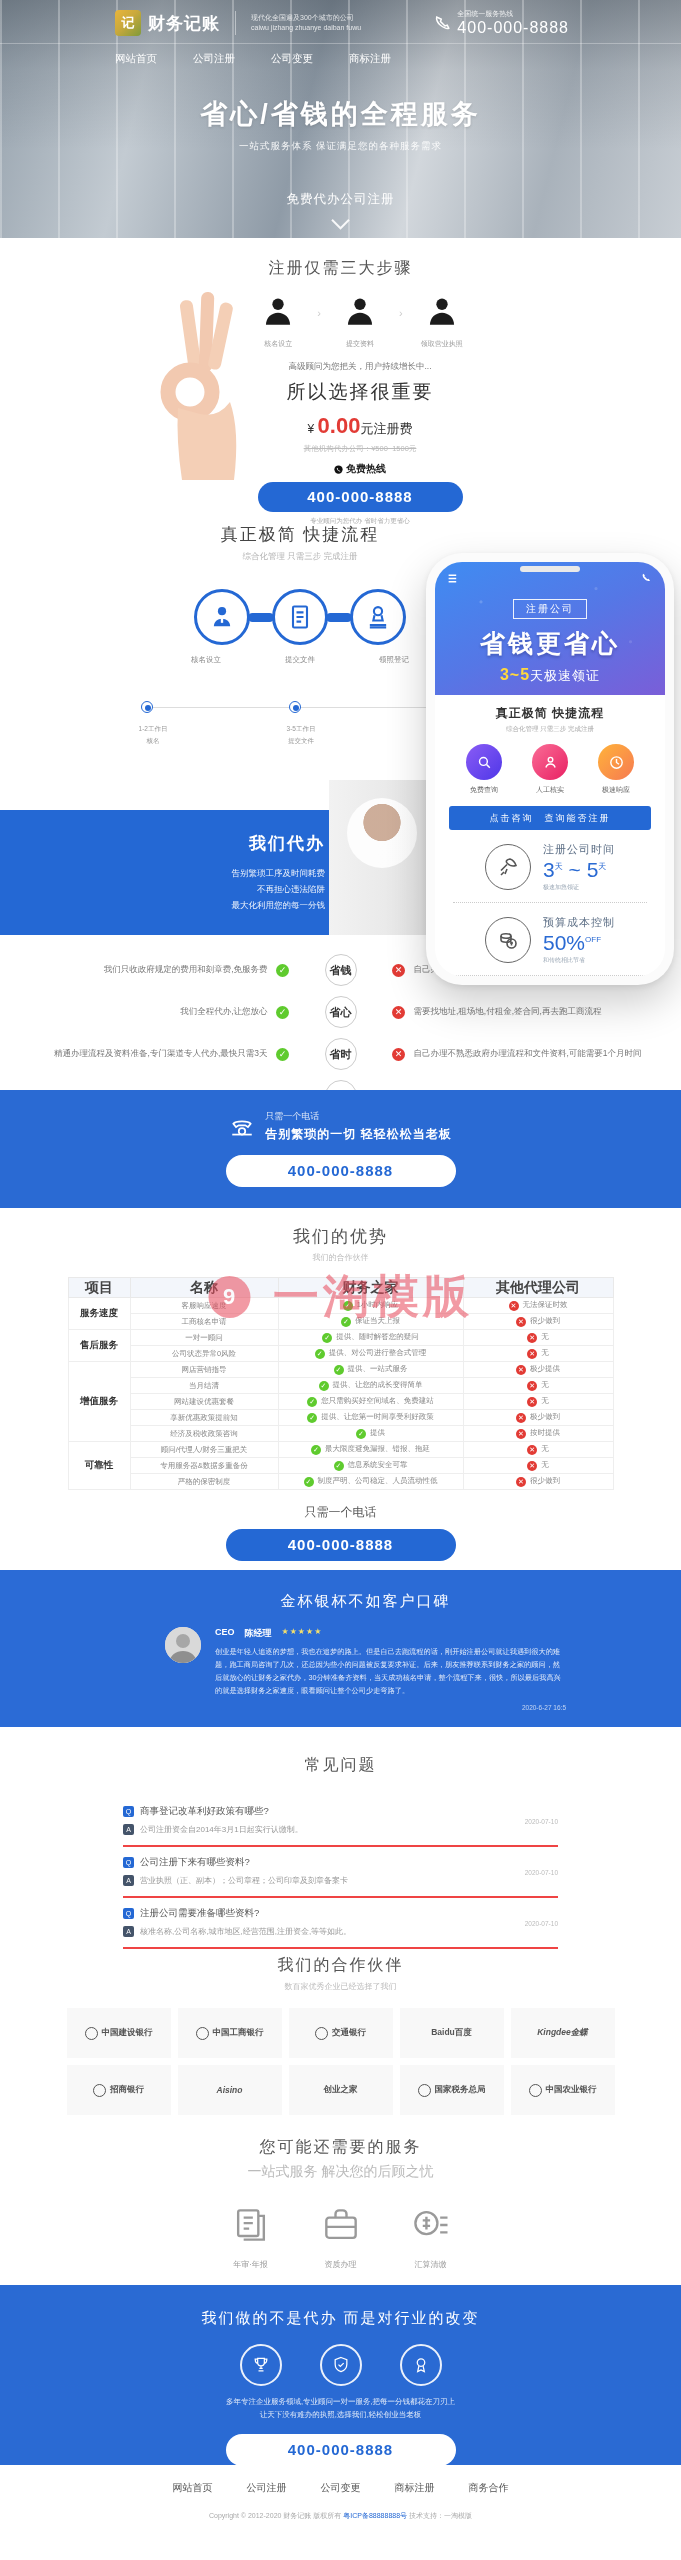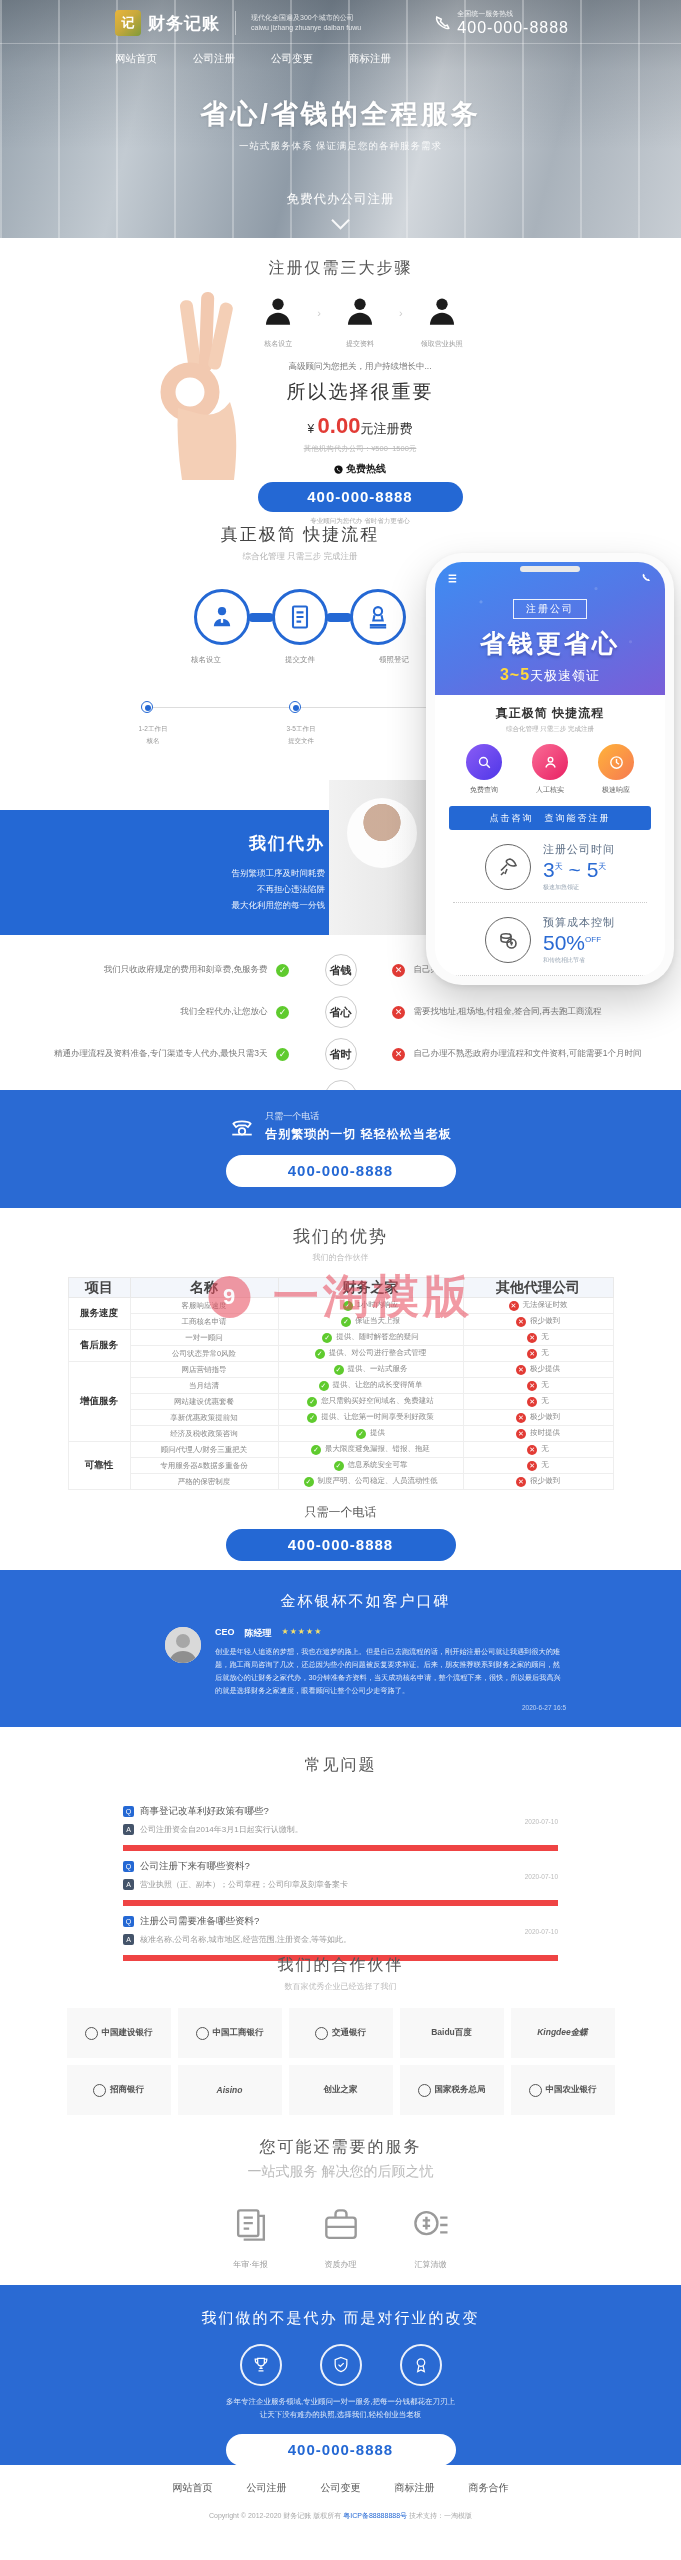--- a/index.html
+++ b/index.html
@@ -172,21 +172,21 @@
   .t-stars { font-size:8px; color:#f3df6e; letter-spacing:1px; }
   .t-text { font-size:7.2px; line-height:1.8; color:rgba(255,255,255,.88); margin-top:6px; }
   .t-date { text-align:right; font-size:6.5px; color:rgba(255,255,255,.7); margin-top:6px; }
   .t-dots { text-align:center; margin-top:18px; }
   .t-dots i { display:inline-block; width:4px; height:4px; border-radius:50%; background:rgba(255,255,255,.55); margin:0 3px; }
 
   
   .faq { height:208px; padding-top:28px; }
   .faq-title { text-align:center; font-size:16px; color:#555; letter-spacing:2px; }
   .faq-list { width:435px; margin:20px auto 0; }
-  .faq-item { position:relative; padding:9px 0 10px; border-bottom:6px solid #ef4444; }
+  .faq-item { position:relative; padding:9px 0 10px; border-bottom:2px solid #ef4444; }
   .fq,.fa { display:flex; align-items:center; gap:6px; }
   .fa { margin-top:6px; }
   .qa-sq { flex:none; width:11px; height:11px; border-radius:2px; color:#fff; font-size:7px; line-height:11px; text-align:center; }
   .q-sq { background:#2468d4; } .a-sq { background:#44546a; }
   .fq span.txt { font-size:9.5px; color:#555; }
   .fa span.txt { font-size:8px; color:#999; }
   .f-date { position:absolute; right:0; top:22px; font-size:6.5px; color:#bbb; }
 
   
   .partners { height:180px; padding-top:20px; }

